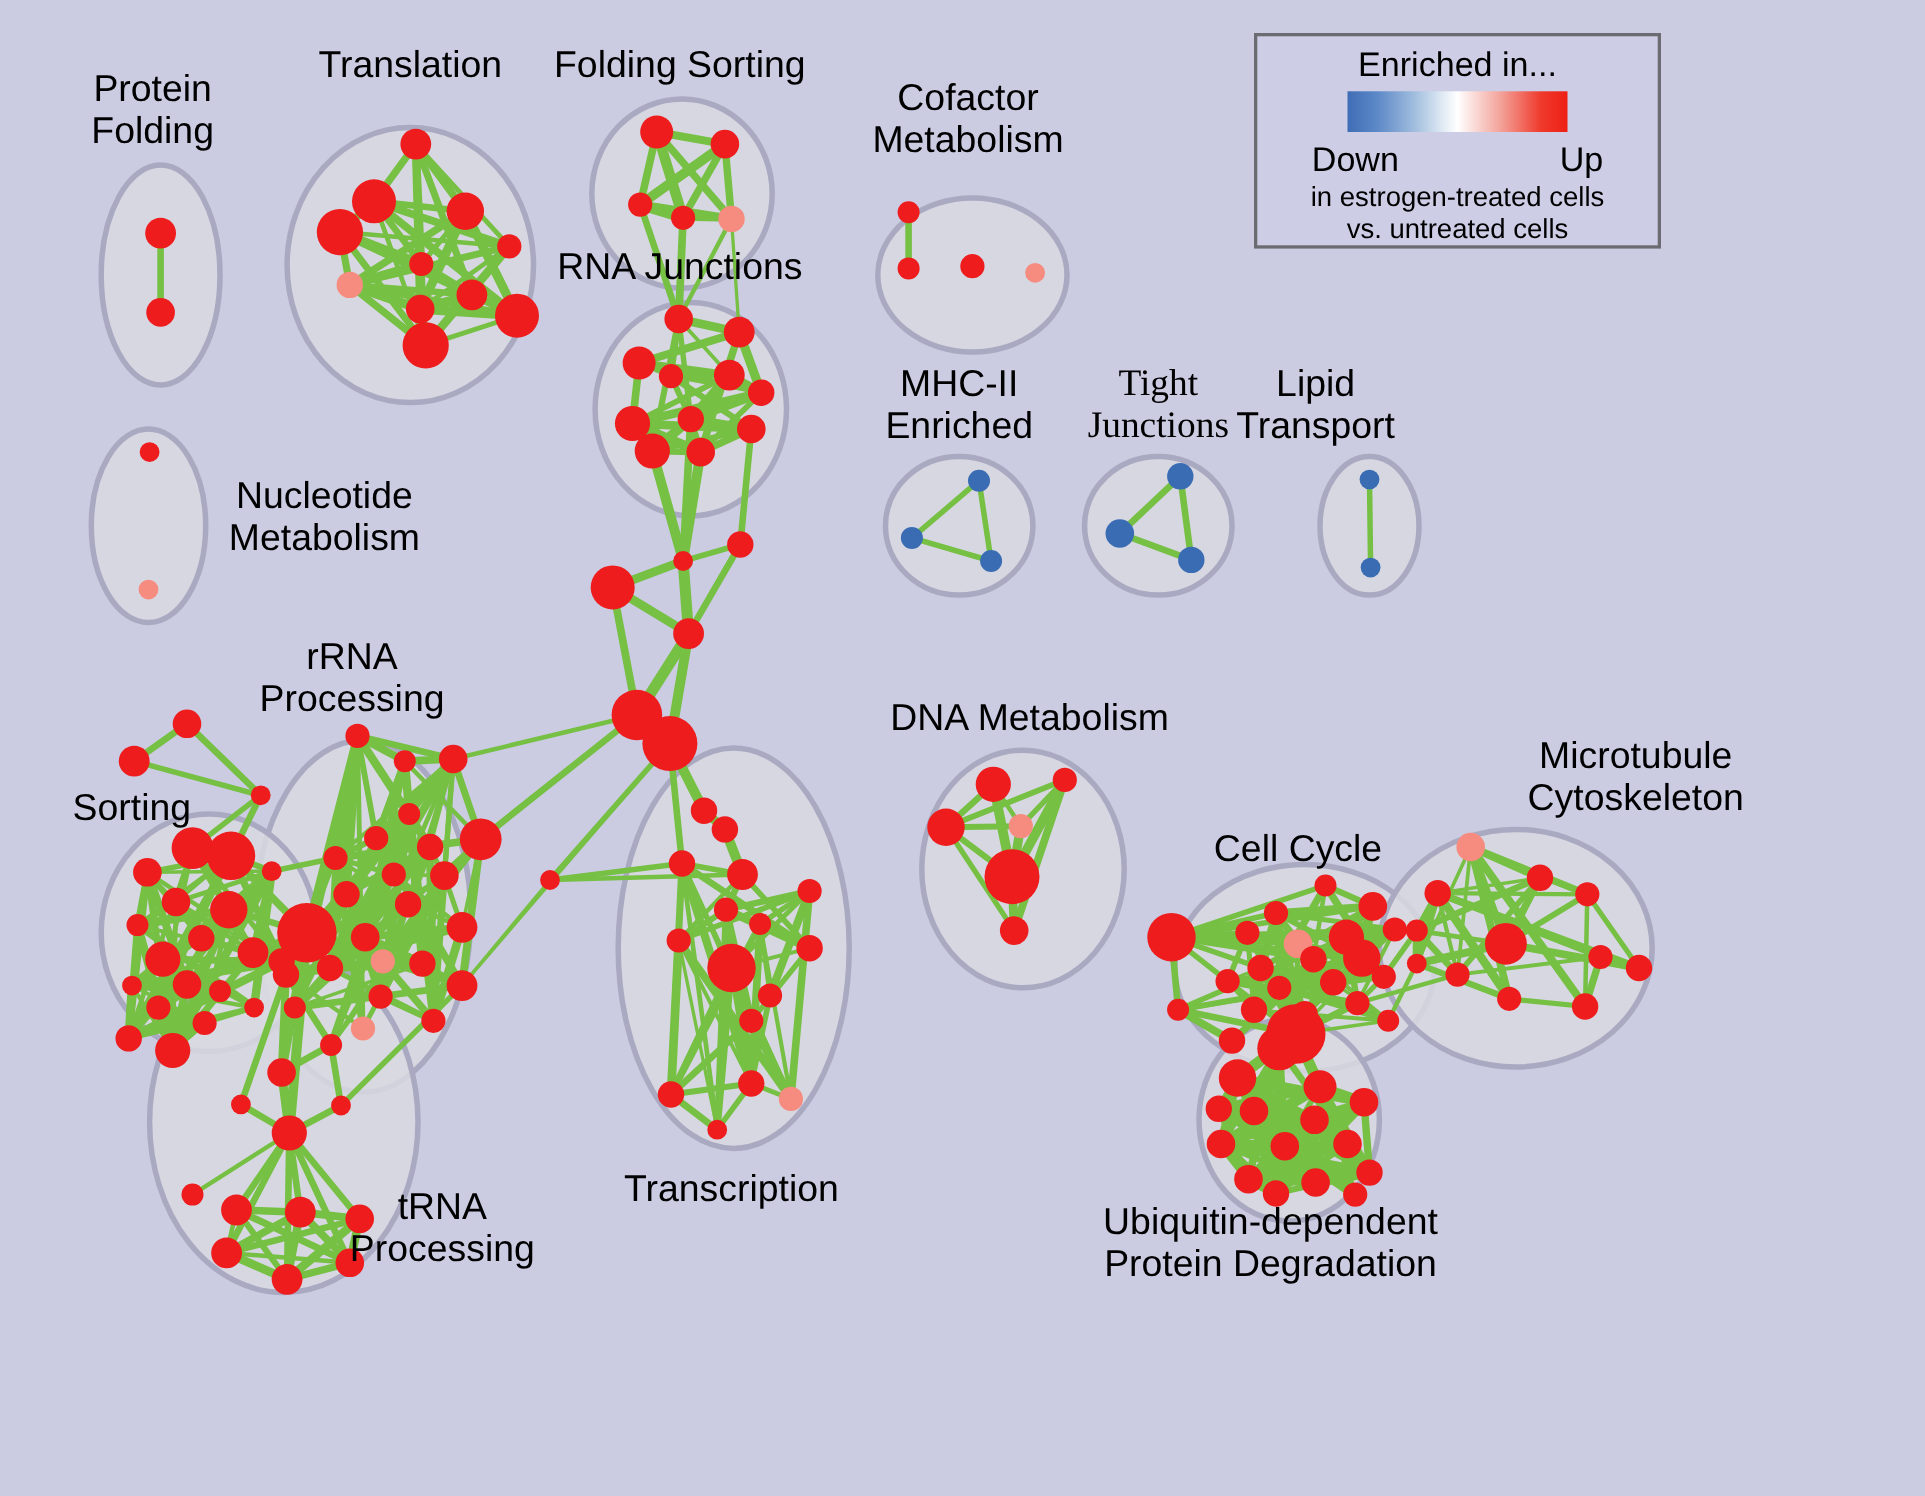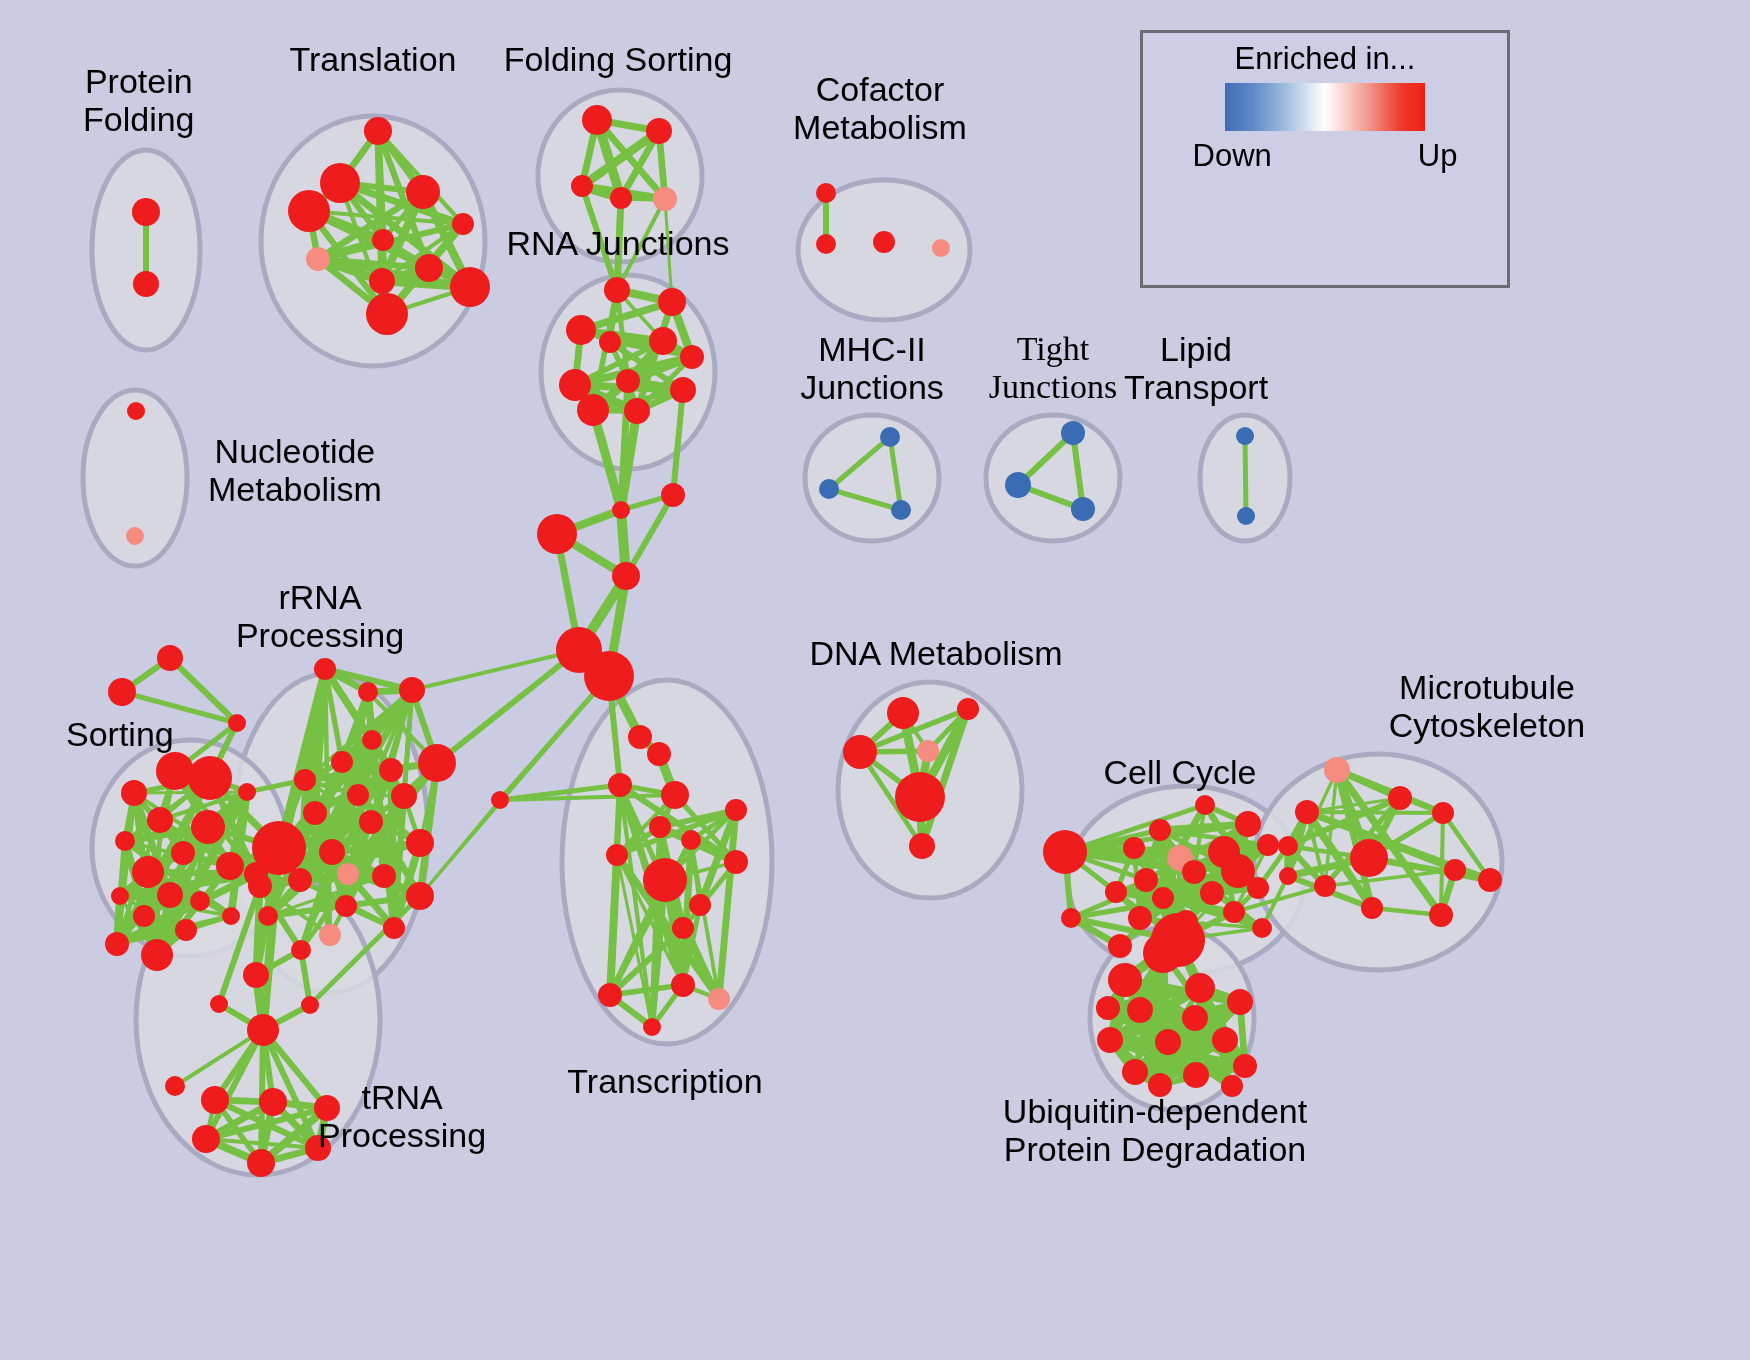--- a/index.html
+++ b/index.html
@@ -34,21 +34,21 @@
     pointer-events: none;
   }
   .cluster-label.center { text-align: center; transform: translateX(-50%); }
   .cluster-label.left   { text-align: center; }
 
   #legend {
     position: absolute;
     left: 1140px;
     top: 30px;
     width: 370px;
-    height: 258px;
+    height: 196px;
     background: #cdcde6;
     border: 3px solid #6b6b72;
     box-sizing: border-box;
     display: flex;
     flex-direction: column;
     align-items: center;
     padding-top: 8px;
   }
   #legend .lg-title {
     font-size: 31px;
@@ -877,21 +877,21 @@
       <div class="cluster-label left" style="left: 83px; top: 62px;">Protein
 Folding</div>
       <div class="cluster-label center" style="left: 373px; top: 40px;">Translation</div>
       <div class="cluster-label center" style="left: 618px; top: 40px;">Folding Sorting</div>
       <div class="cluster-label center" style="left: 618px; top: 224px;">RNA Junctions</div>
       <div class="cluster-label center" style="left: 880px; top: 70px;">Cofactor
 Metabolism</div>
       <div class="cluster-label left" style="left: 208px; top: 432px;">Nucleotide
 Metabolism</div>
       <div class="cluster-label center" style="left: 872px; top: 330px;">MHC-II
-Junctions</div>
+Enriched</div>
       <div class="cluster-label center" style="left: 1053px; top: 330px; font-family: Liberation Serif, serif;">Tight
 Junctions</div>
       <div class="cluster-label center" style="left: 1196px; top: 330px;">Lipid
 Transport</div>
       <div class="cluster-label center" style="left: 320px; top: 578px;">rRNA
 Processing</div>
       <div class="cluster-label left" style="left: 66px; top: 715px;">Sorting</div>
       <div class="cluster-label left" style="left: 318px; top: 1078px;">tRNA
 Processing</div>
       <div class="cluster-label center" style="left: 665px; top: 1062px;">Transcription</div>
@@ -903,15 +903,17 @@
 Protein Degradation</div>
     </div>
 
   <div id="legend">
     <div class="lg-title">Enriched in...</div>
     <div class="lg-bar"></div>
     <div class="lg-ends">
       <span>Down</span>
       <span>Up</span>
     </div>
+    <div class="lg-sub">in estrogen-treated cells
+vs. untreated cells</div>
   </div>
 
 </div>
 
 </body></html>

